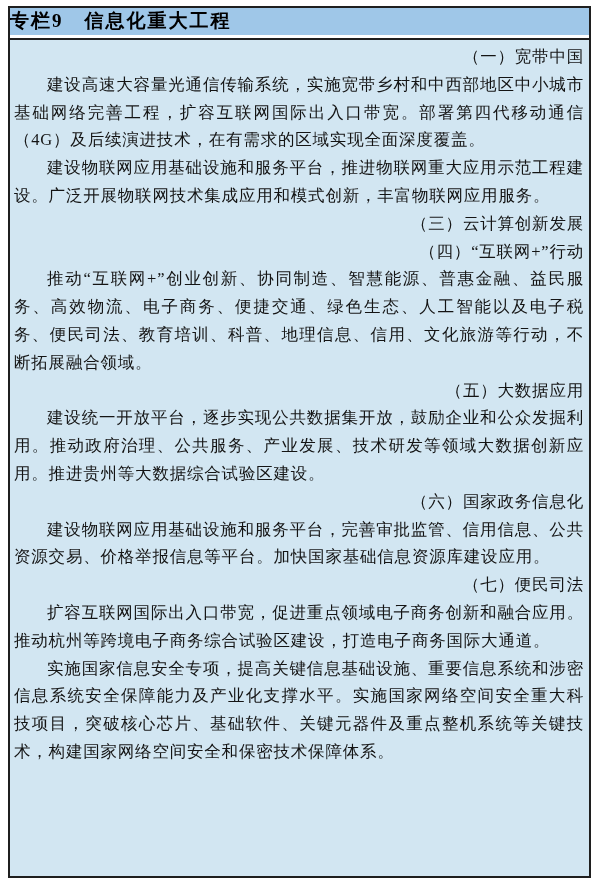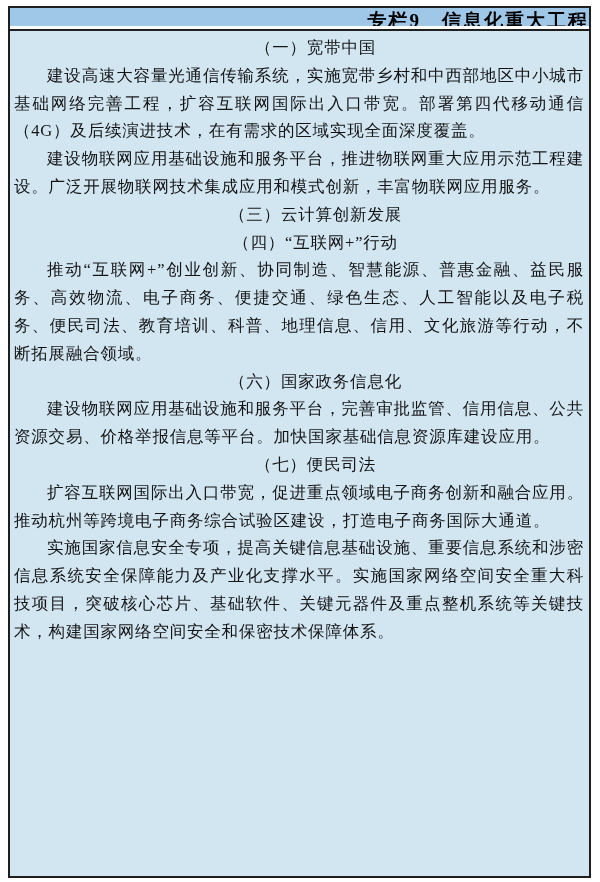--- a/index.html
+++ b/index.html
@@ -21,22 +21,22 @@
   .frame {
     width: 100%;
     height: 100%;
     border: 2px solid var(--border);
     display: flex;
     flex-direction: column;
     overflow: hidden;
   }
   .box-header {
     background: var(--header-bg);
-    text-align: right;
-    height: 18px;
+    text-align: left;
+    height: 27px;
     line-height: 26px;
     font-size: 19px;
     font-weight: bold;
     letter-spacing: 2px;
     color: #000;
     flex: 0 0 auto;
   }
   .header-gap {
     height: 3px;
     background: #ffffff;
@@ -52,21 +52,21 @@
     flex: 1 1 auto;
     padding: 3px 5px 3px 4px;
     font-size: 16.5px;
     line-height: 27.8px;
     letter-spacing: 0.8px;
     text-align: justify;
     overflow: hidden;
   }
   .section-heading {
     text-indent: 2em;
-    text-align: center;
+    text-align: right;
   }
   .section-paragraph {
     text-indent: 2em;
   }
 </style>
 </head>
 <body>
 
 <div class="page">
   <div class="frame">
@@ -85,20 +85,24 @@
 
   <div class="section">
     <div class="section-heading">（三）云计算创新发展</div>
   </div>
 
   <div class="section">
     <div class="section-heading">（四）“互联网+”行动</div>
     <div class="section-paragraph">推动“互联网+”创业创新、协同制造、智慧能源、普惠金融、益民服务、高效物流、电子商务、便捷交通、绿色生态、人工智能以及电子税务、便民司法、教育培训、科普、地理信息、信用、文化旅游等行动，不断拓展融合领域。</div>
   </div>
 
+  <div class="section">
+    <div class="section-heading">（五）大数据应用</div>
+    <div class="section-paragraph">建设统一开放平台，逐步实现公共数据集开放，鼓励企业和公众发掘利用。推动政府治理、公共服务、产业发展、技术研发等领域大数据创新应用。推进贵州等大数据综合试验区建设。</div>
+  </div>
 
   <div class="section">
     <div class="section-heading">（六）国家政务信息化</div>
     <div class="section-paragraph">建设物联网应用基础设施和服务平台，完善审批监管、信用信息、公共资源交易、价格举报信息等平台。加快国家基础信息资源库建设应用。</div>
   </div>
 
   <div class="section">
     <div class="section-heading">（七）便民司法</div>
     <div class="section-paragraph">扩容互联网国际出入口带宽，促进重点领域电子商务创新和融合应用。推动杭州等跨境电子商务综合试验区建设，打造电子商务国际大通道。</div>
   </div>

